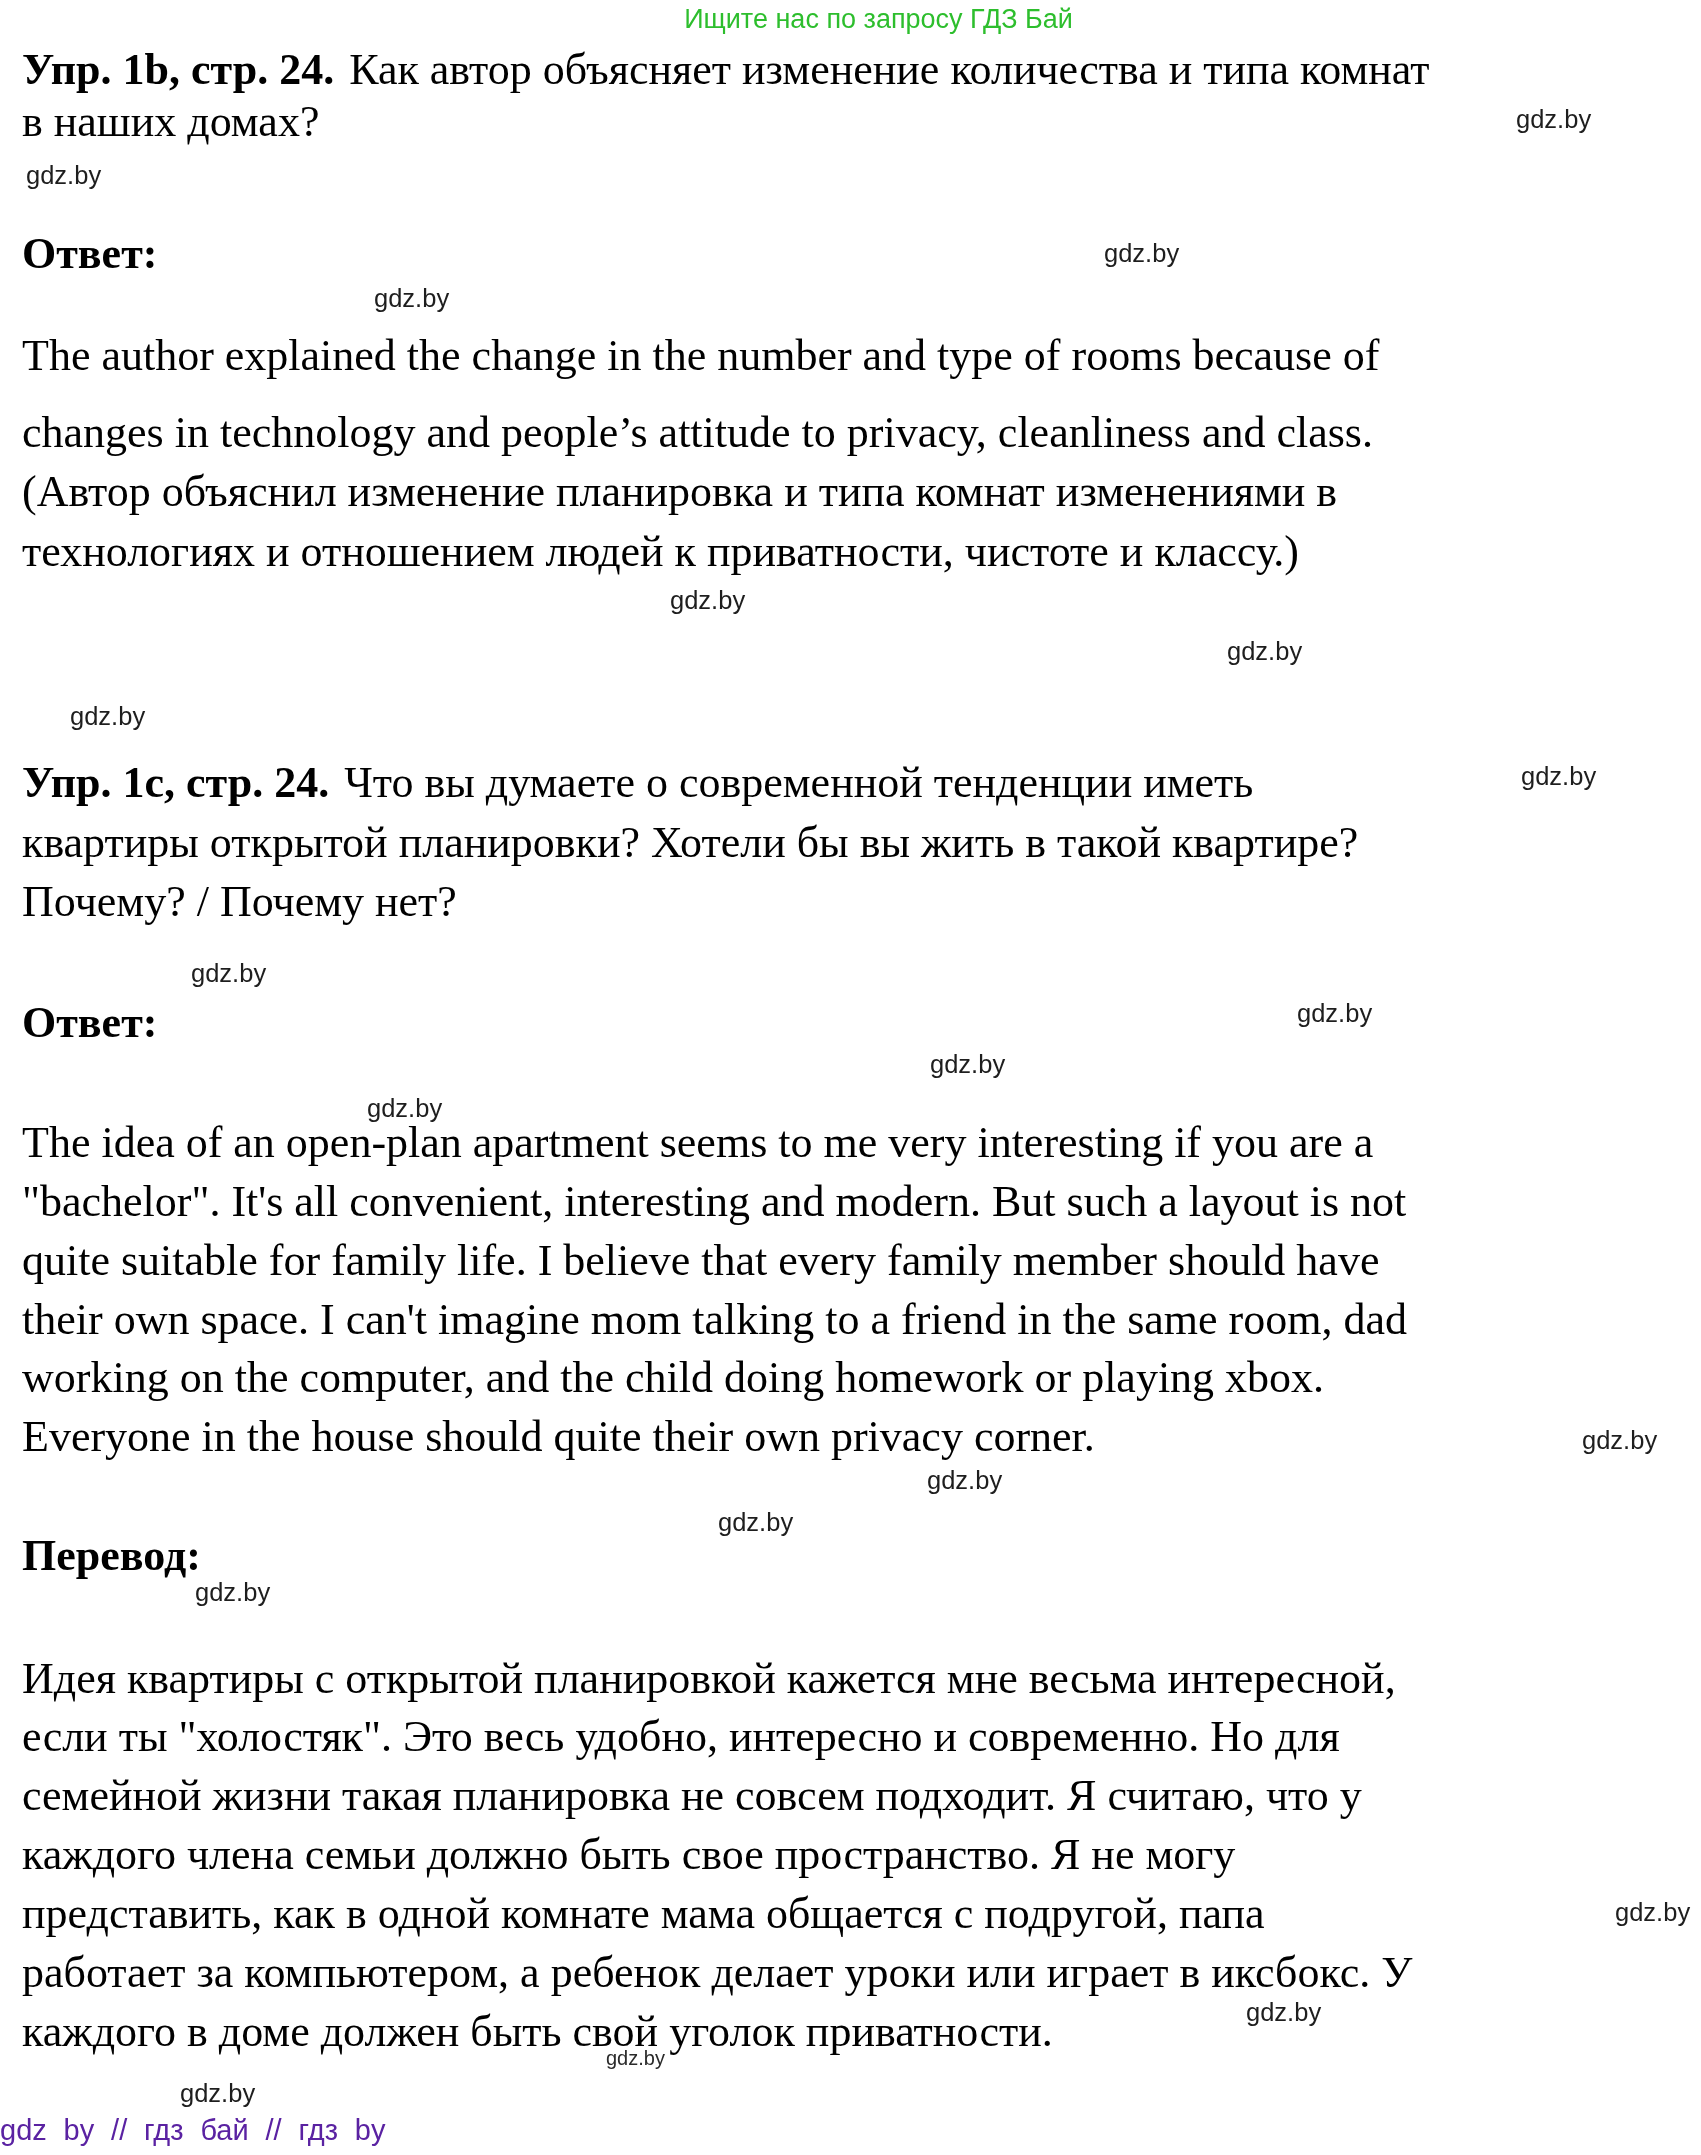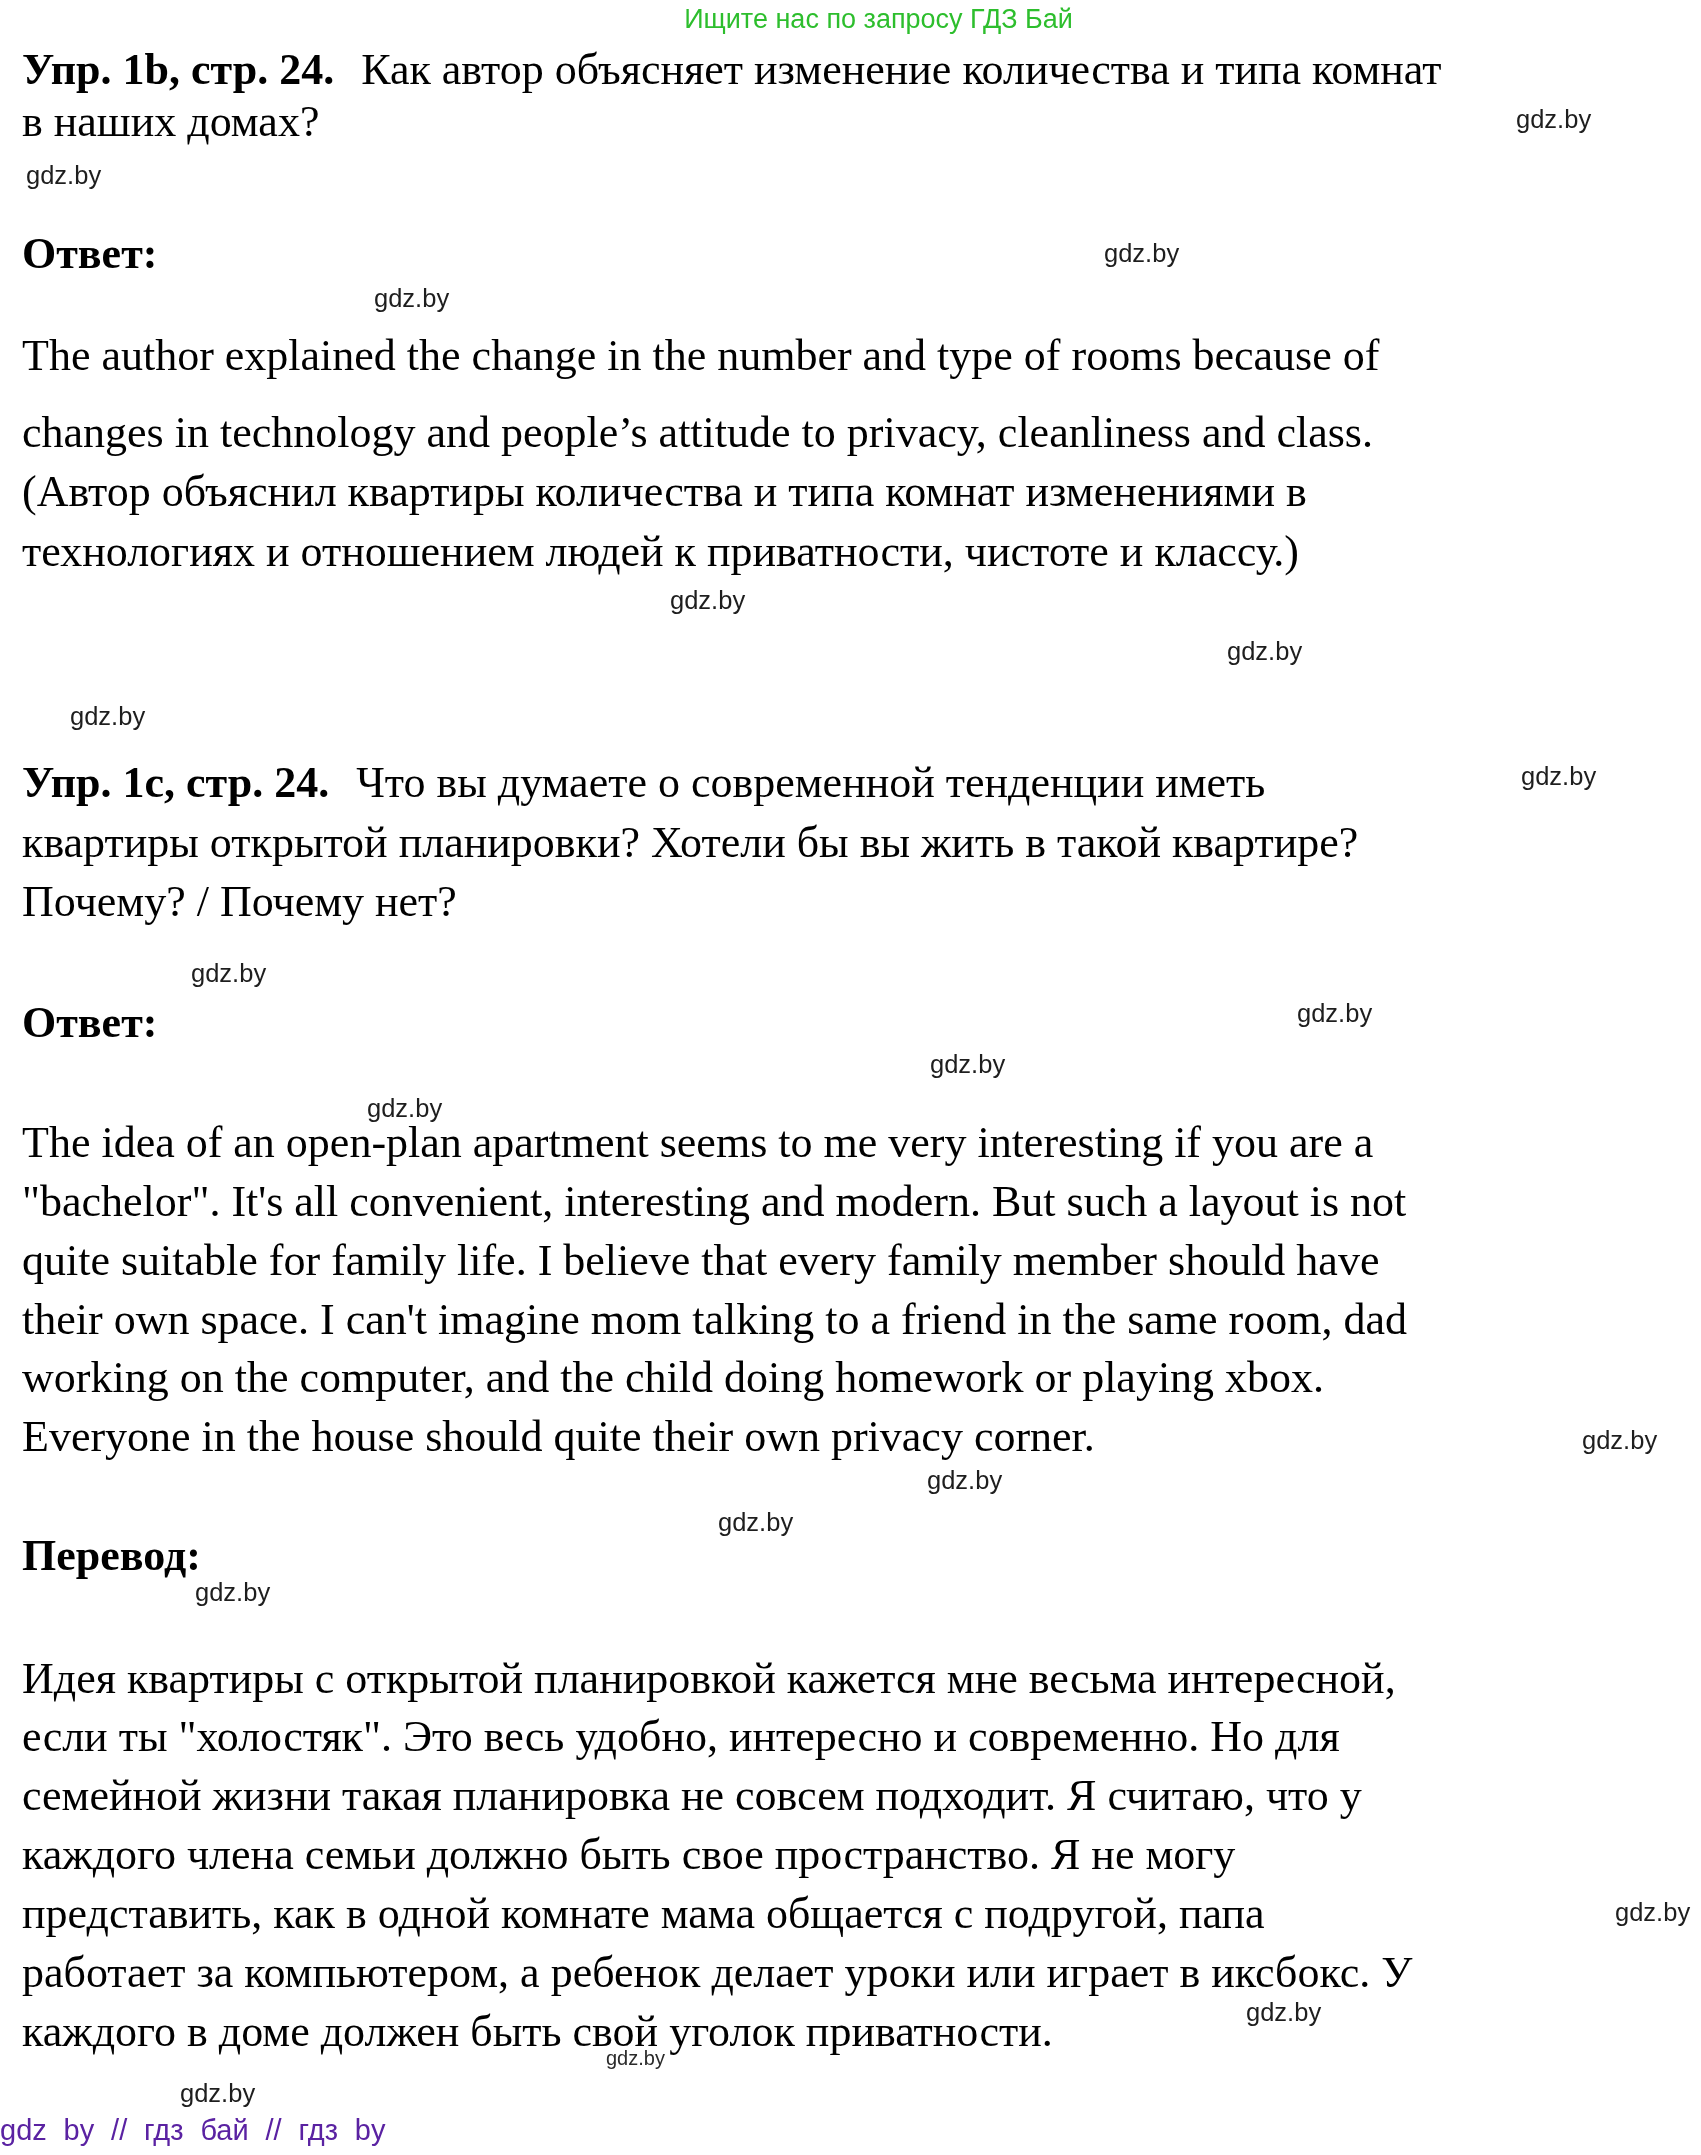--- a/index.html
+++ b/index.html
@@ -13,21 +13,21 @@
   }
   .line {
     position:absolute;
     left:22px;
     white-space:nowrap;
     font-size:44px;
     line-height:1.1;
     color:#000;
   }
   .b { font-weight:bold; }
-  .gap { margin-left:27px; }
+  .gap { margin-left:15px; }
   .wm {
     position:absolute;
     white-space:nowrap;
     font-family:"Liberation Sans", sans-serif;
     font-size:25.5px;
     color:#1e1e1e;
   }
   .wm.small { font-size:20px; color:#2b2b2b; }
   .promo {
     position:absolute; top:3.5px; left:0; width:100%;
@@ -51,21 +51,21 @@
 
 <div class="line" style="top:46px;">
   <span class="b">Упр. 1b, стр. 24.</span><span class="gap">Как автор объясняет изменение количества и типа комнат</span>
 </div>
 <div class="line" style="top:98px;">в наших домах?</div>
 
 <div class="line b" style="top:230px;">Ответ:</div>
 
 <div class="line" style="top:332px;">The author explained the change in the number and type of rooms because of</div>
 <div class="line" style="top:409px;">changes in technology and people’s attitude to privacy, cleanliness and class.</div>
-<div class="line" style="top:468px;">(Автор объяснил квартиры количества и типа комнат изменениями в</div>
+<div class="line" style="top:468px;">(Автор объяснил изменение планировка и типа комнат изменениями в</div>
 <div class="line" style="top:528px;">технологиях и отношением людей к приватности, чистоте и классу.)</div>
 
 <div class="line" style="top:759px;">
   <span class="b">Упр. 1c, стр. 24.</span><span class="gap">Что вы думаете о современной тенденции иметь</span>
 </div>
 <div class="line" style="top:819px;text-align:center;">квартиры открытой планировки? Хотели бы вы жить в такой квартире?</div>
 <div class="line" style="top:878px;">Почему? / Почему нет?</div>
 
 <div class="line b" style="top:999px;">Ответ:</div>
 

